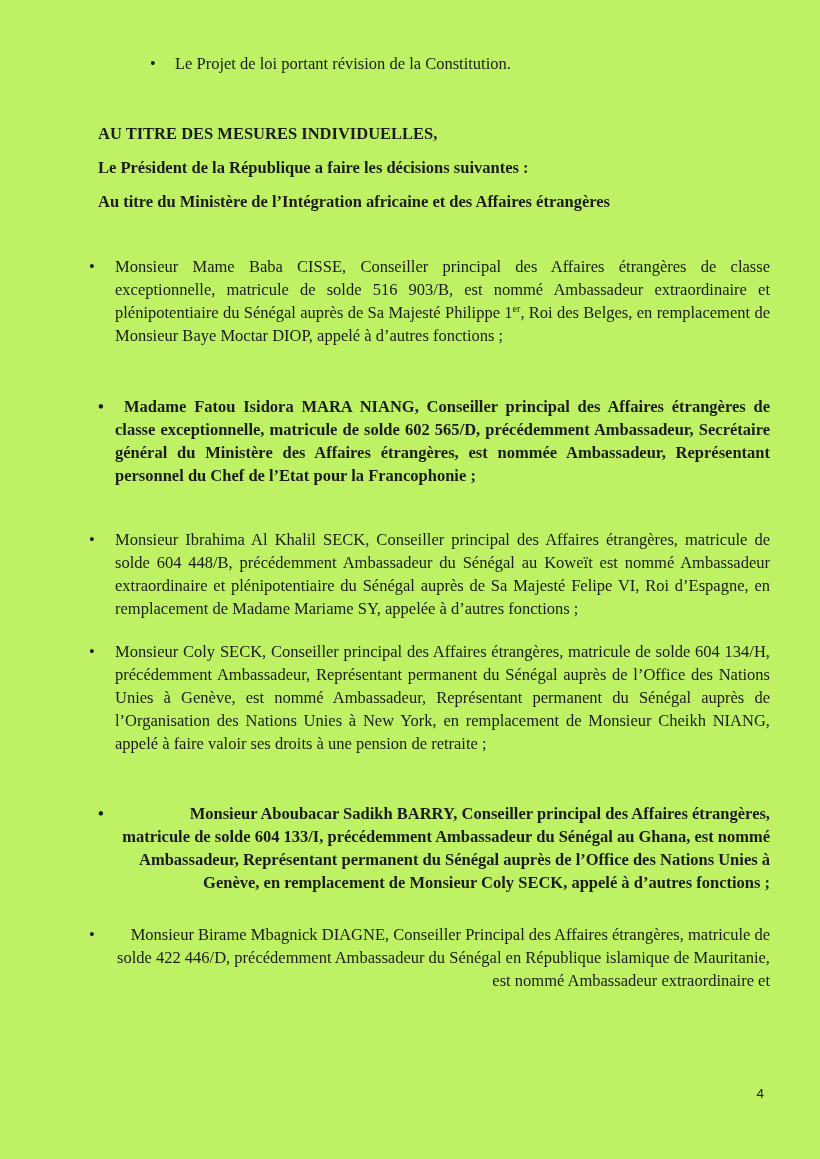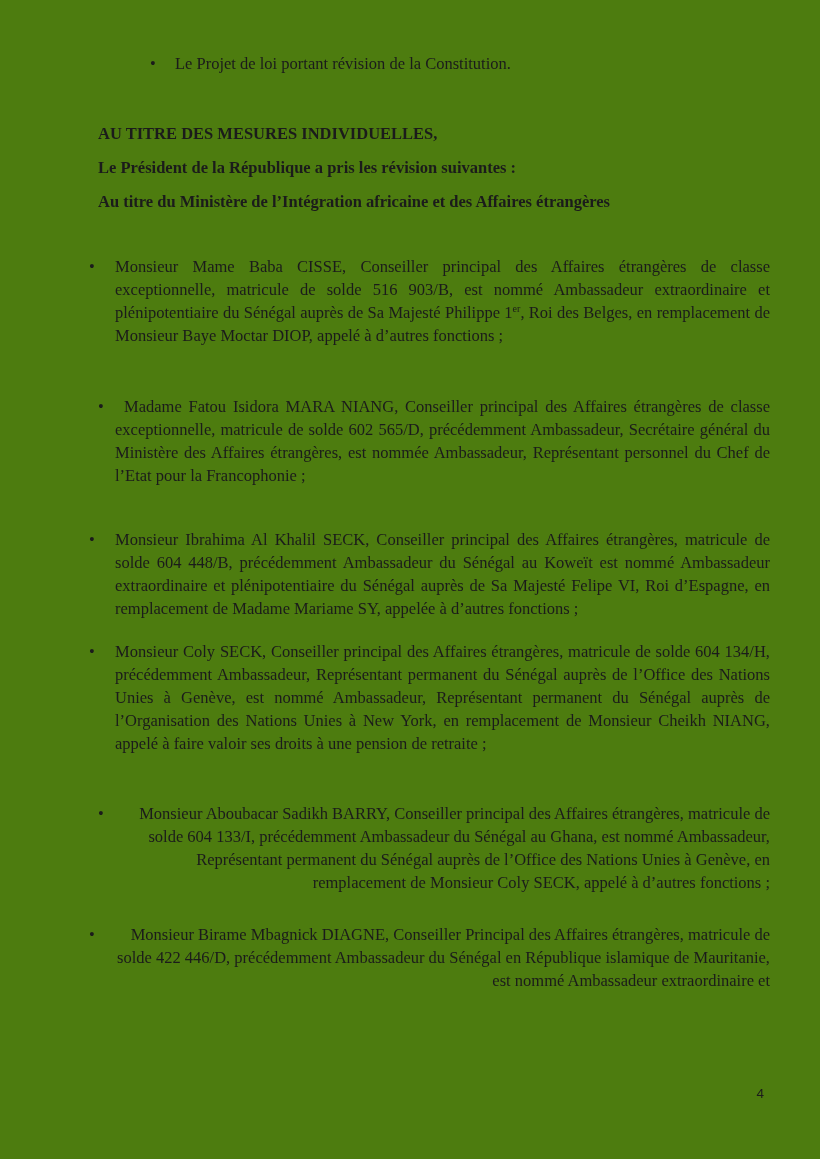--- a/index.html
+++ b/index.html
@@ -4,21 +4,21 @@
 <style>
   html, body {
     margin: 0;
     padding: 0;
     background: #ffffff;
   }
   .page {
     position: relative;
     width: 820px;
     height: 1159px;
-    background: #4d7c0f;
+    background: #bef264;
     overflow: hidden;
     font-family: "Liberation Serif", serif;
     color: #1b1b1b;
     font-size: 16.5px;
   }
 
   
   .intro-list {
     margin: 52px 50px 0 148px;
   }
@@ -57,21 +57,21 @@
     margin: 0;
   }
   .appointments li::before {
     content: "\2022";
     position: absolute;
     left: -26px;
     top: 0;
   }
   .just { text-align: justify; }
   .left { text-align: right; }
-  .lead-space { text-indent: 9px; }
+  .lead-space { text-indent: 9px; font-weight: bold; }
   .loose { line-height: 25px; }
 
   .m-li2 { margin-top: 48px !important; }
   .m-li3 { margin-top: 41px !important; }
   .m-li4 { margin-top: 20px !important; }
   .m-li5 { margin-top: 47px !important; }
   .m-li6 { margin-top: 29px !important; }
 
   sup.ord {
     font-size: 10px;
@@ -92,21 +92,21 @@
 <body>
 
 <div class="page">
 
   <div class="intro-list">
     <div class="intro-item">Le Projet de loi portant révision de la Constitution.</div>
   </div>
 
   <div class="headings">
     <div class="heading">AU TITRE DES MESURES INDIVIDUELLES,</div>
-    <div class="heading">Le Président de la République a pris les révision suivantes :</div>
+    <div class="heading">Le Président de la République a faire les décisions suivantes :</div>
     <div class="heading">Au titre du Ministère de l’Intégration africaine et des Affaires étrangères</div>
   </div>
 
   <ul class="appointments">
     <li class="just">
       <span>Monsieur Mame Baba CISSE, Conseiller principal des Affaires étrangères de classe exceptionnelle, matricule de solde 516 903/B, est nommé Ambassadeur extraordinaire et plénipotentiaire du Sénégal auprès de Sa Majesté Philippe 1</span><sup class="ord">er</sup><span>, Roi des Belges, en remplacement de Monsieur Baye Moctar DIOP, appelé à d’autres fonctions ;</span>
     </li>
     <li class="just lead-space m-li2">Madame Fatou Isidora MARA NIANG, Conseiller principal des Affaires étrangères de classe exceptionnelle, matricule de solde 602 565/D, précédemment Ambassadeur, Secrétaire général du Ministère des Affaires étrangères, est nommée Ambassadeur, Représentant personnel du Chef de l’Etat pour la Francophonie ;</li>
     <li class="just m-li3">Monsieur Ibrahima Al Khalil SECK, Conseiller principal des Affaires étrangères, matricule de solde 604 448/B, précédemment Ambassadeur du Sénégal au Koweït est nommé Ambassadeur extraordinaire et plénipotentiaire du Sénégal auprès de Sa Majesté Felipe VI, Roi d’Espagne, en remplacement de Madame Mariame SY, appelée à d’autres fonctions ;</li>
     <li class="just m-li4">Monsieur Coly SECK, Conseiller principal des Affaires étrangères, matricule de solde 604 134/H, précédemment Ambassadeur, Représentant permanent du Sénégal auprès de l’Office des Nations Unies à Genève, est nommé Ambassadeur, Représentant permanent du Sénégal auprès de l’Organisation des Nations Unies à New York, en remplacement de Monsieur Cheikh NIANG, appelé à faire valoir ses droits à une pension de retraite ;</li>

